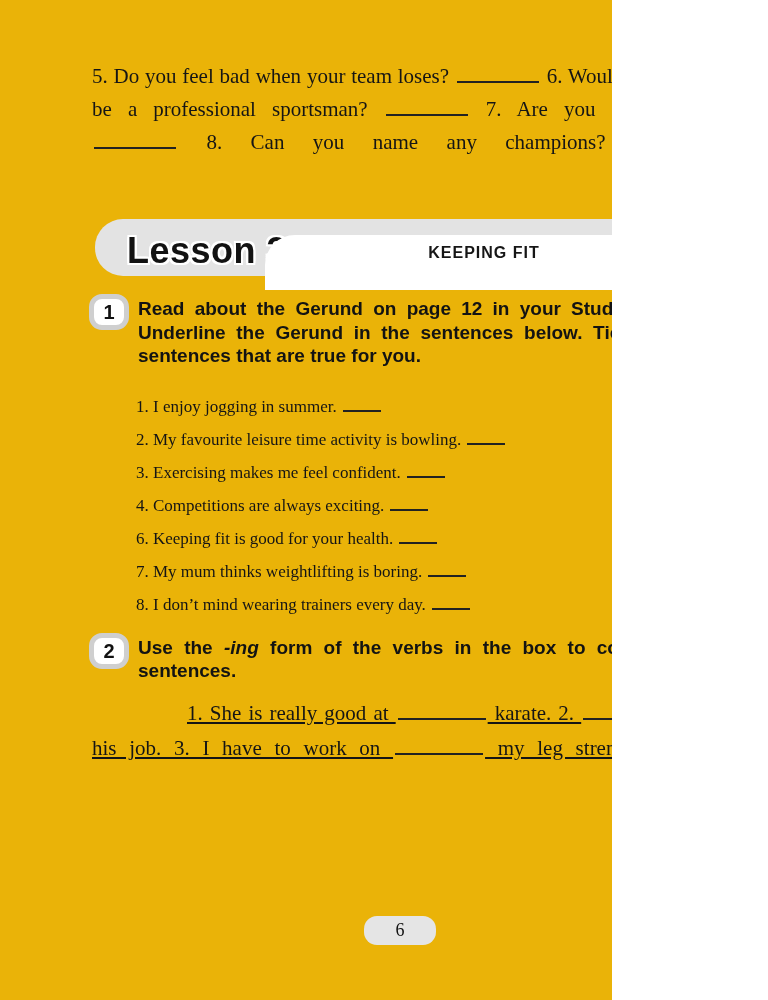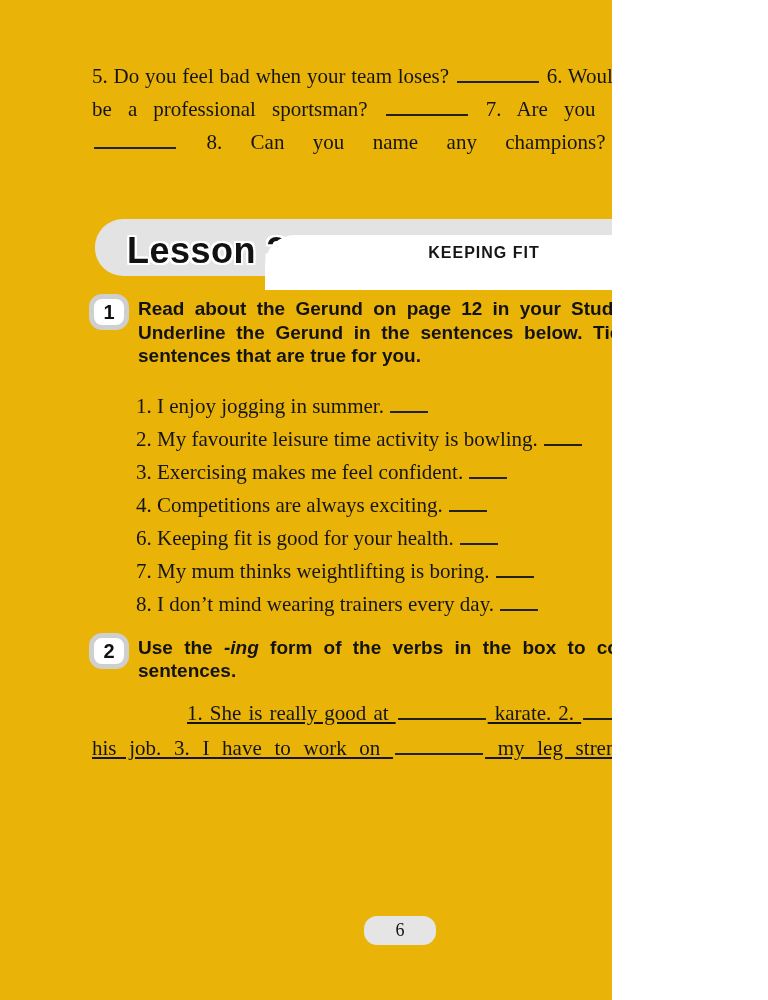--- a/index.html
+++ b/index.html
@@ -123,21 +123,21 @@
     text-align: justify;
     color: #131313;
   }
   .ex-instructions i { font-weight: bold; }
 
   .sentence-list {
     margin-top: 22px;
     margin-left: 44px;
   }
   .sentence-item {
-    font-size: 21px;
+    font-size: 17px;
     line-height: 33px;
     white-space: nowrap;
     color: #151515;
   }
 
   .word-box {
     margin-top: 15px;
     margin-left: 56px;
     width: 548px;
     border: 2px solid #2a2a2a;

